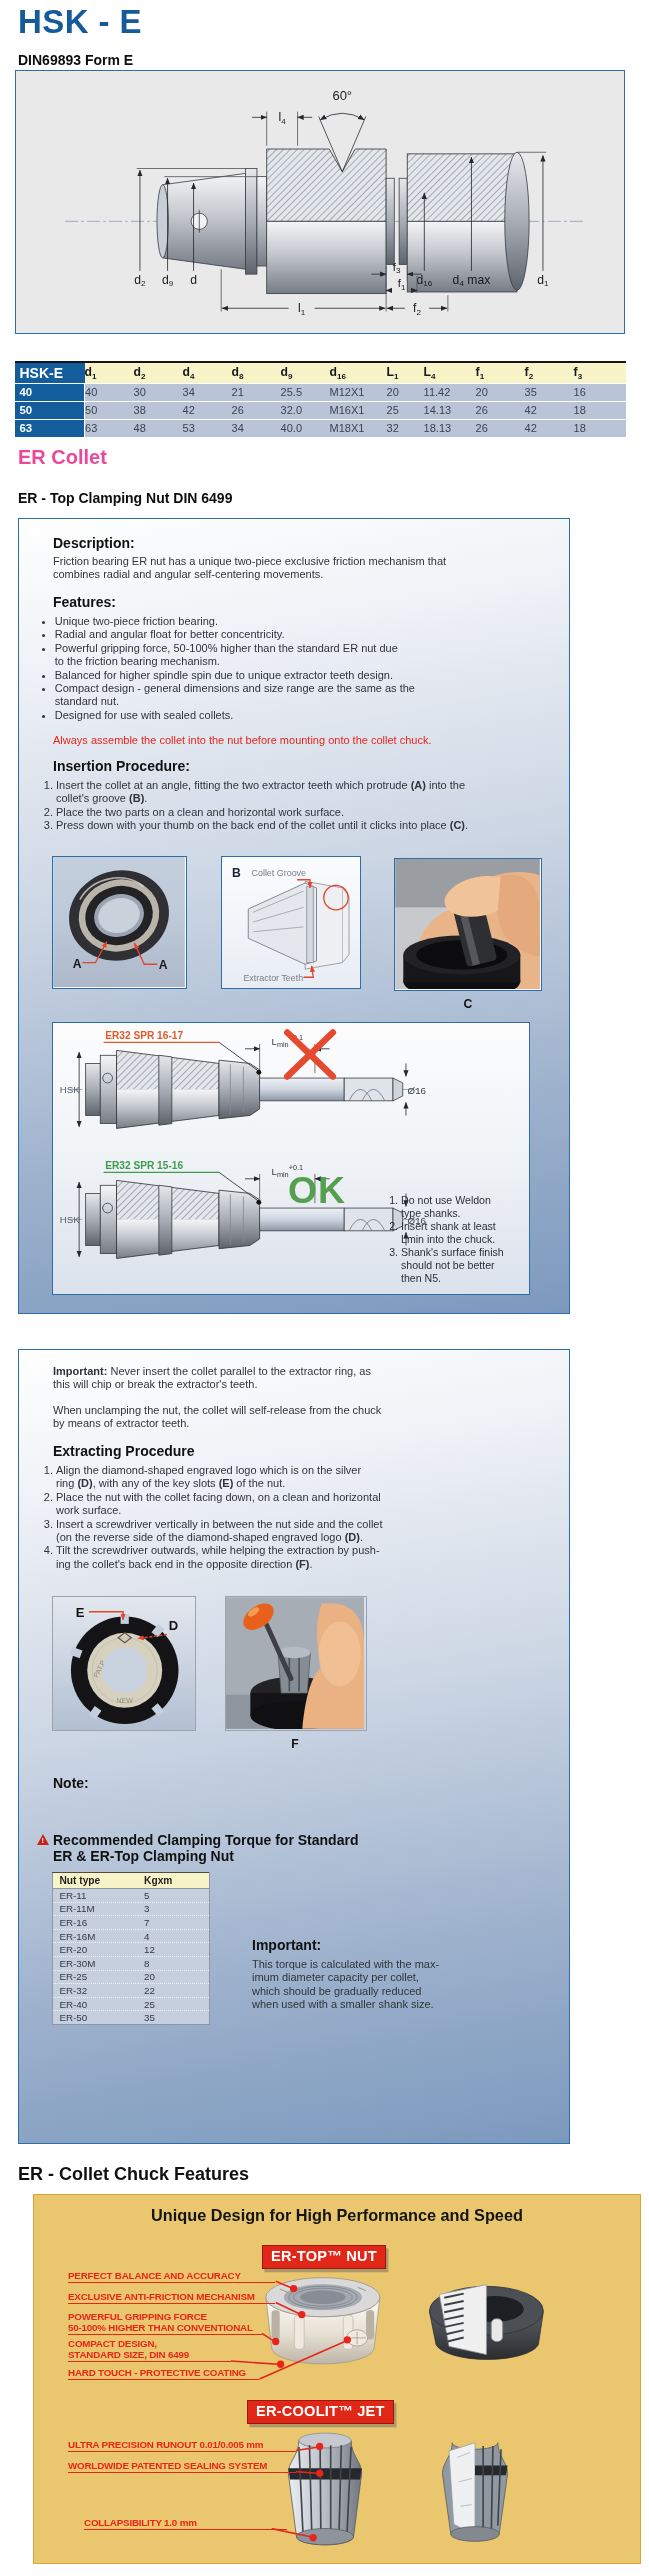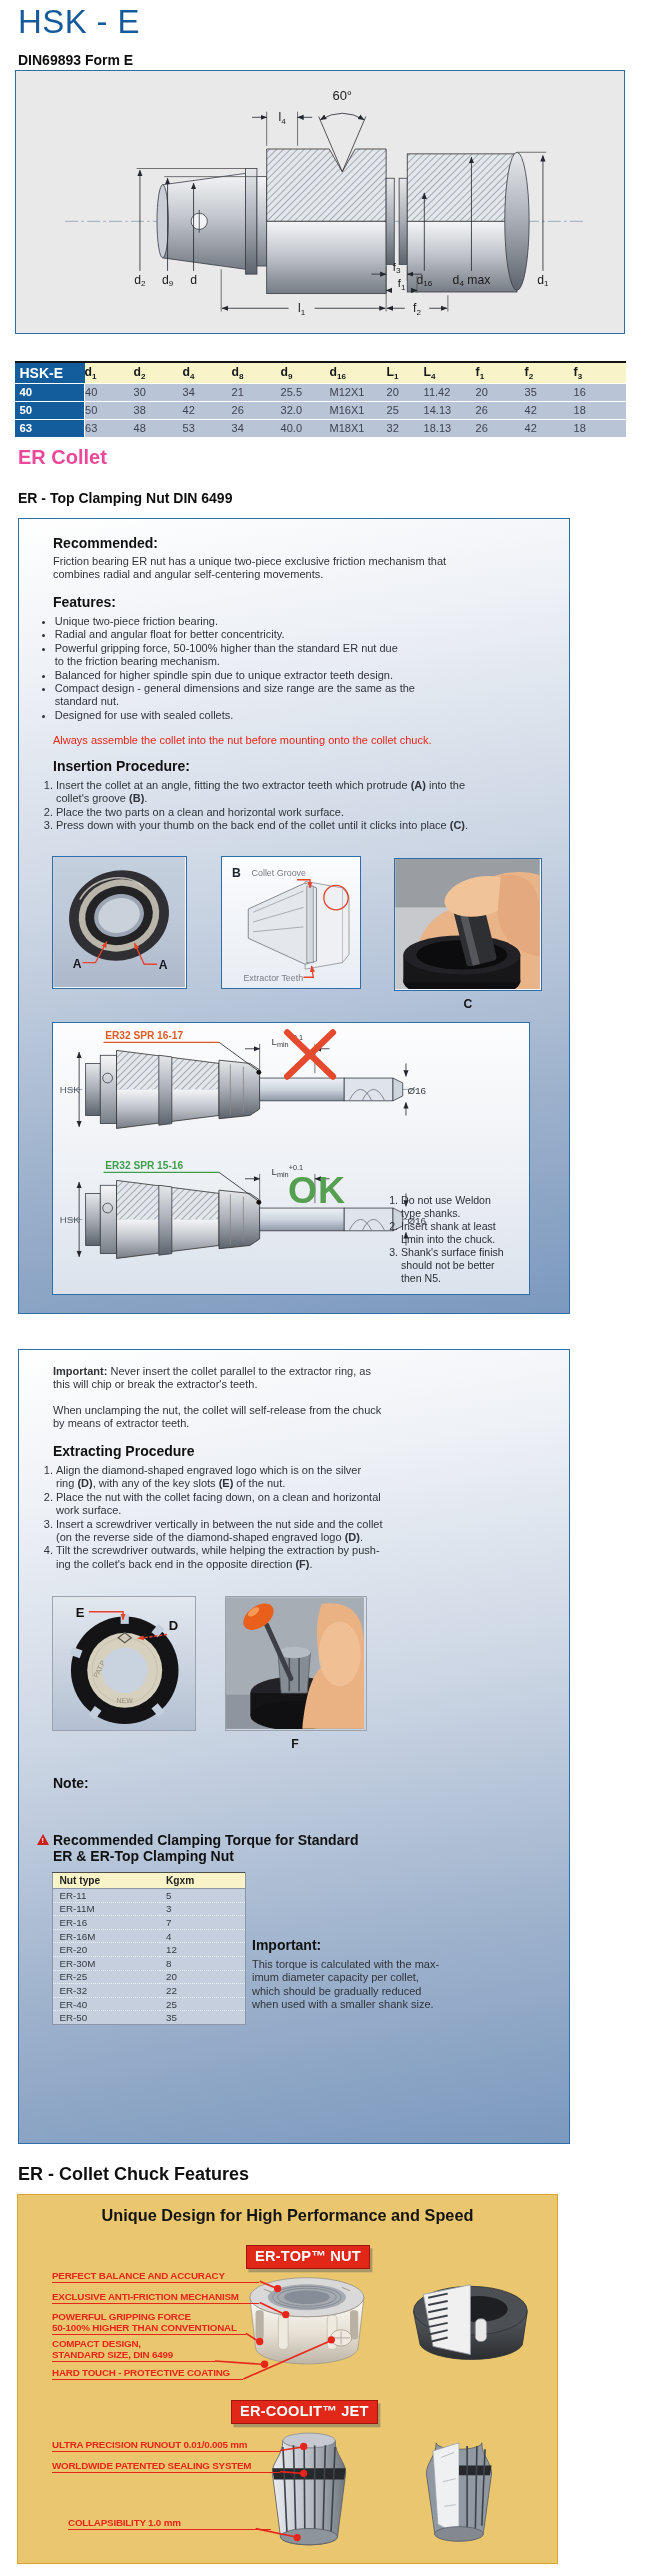--- a/index.html
+++ b/index.html
@@ -1,21 +1,21 @@
 <!DOCTYPE html>
 <html style="font-size:13px"><head>
 <meta charset="utf-8">
 <style>
   html,body{margin:0;padding:0;background:#fff;}
   body{width:649px;height:2576px;position:relative;overflow:hidden;
        font-family:"Liberation Sans","DejaVu Sans",sans-serif;color:#222;}
   .abs{position:absolute;}
   .pre{white-space:pre-line;}
   h1,h2,h3{margin:0;padding:0;}
-  .h1{font-size:33px;font-weight:normal;color:#155a9b;letter-spacing:0.4px;}
+  .h1{font-size:33px;font-weight:bold;color:#155a9b;letter-spacing:0.4px;}
   .std{font-size:14px;font-weight:bold;color:#0d0d0d;}
   .h2blue{font-size:20px;font-weight:bold;color:#ec4899;}
   .sub2{font-size:14px;font-weight:bold;color:#0d0d0d;}
   .h3{font-size:14px;font-weight:bold;color:#111;}
   .body{font-size:11px;line-height:13.4px;color:#30343a;}
   .dbox{left:14.6px;top:70px;width:610px;height:264px;background:#e9e9ea;
         border:1.6px solid #2d6ea9;box-sizing:border-box;}
   .bluebox{width:552px;border:1.6px solid #2d6ea9;box-sizing:border-box;
      background:linear-gradient(170deg,#ffffff 0%,#eef1f6 18%,#ccd6e4 45%,#9db1cc 75%,#7b99be 100%);}
   
@@ -35,32 +35,32 @@
   ul.feat li{font-size:11px;line-height:13.4px;color:#30343a;}
   ol.steps{margin:0;padding:0 0 0 14px;}
   ol.steps li{font-size:11px;line-height:13.4px;color:#30343a;}
   .redtxt{color:#e8251b;font-size:11px;}
   .figframe{border:1.6px solid #2d6ea9;box-sizing:border-box;background:#f6f8fa;}
   .innerbox{border:1.6px solid #2d6ea9;box-sizing:border-box;
      background:linear-gradient(180deg,#fdfdfe 0%,#eef1f5 55%,#dbe2ec 100%);}
   ol.unotes{margin:0;padding:0 0 0 13px;}
   ol.unotes li{font-size:10.6px;line-height:13px;color:#2c3036;}
   
-  table.torq{border-collapse:collapse;width:194px;border:0.8px solid #8b97a8;border-top:1.6px solid #4c4c4c;}
+  table.torq{border-collapse:collapse;width:158px;border:0.8px solid #8b97a8;border-top:1.6px solid #4c4c4c;}
   table.torq th{background:#f8f4c8;font-size:10.2px;font-weight:bold;text-align:left;
      padding:2.4px 0 1.6px 6.5px;border-bottom:0.8px solid #8b97a8;}
   table.torq td{background:#c6cfdd;font-size:9.8px;color:#343a44;padding:0.8px 0 0.8px 6.5px;
      border-bottom:0.8px dotted #eef1f6;}
   .tri{position:relative;display:inline-block;width:0;height:0;
      border-left:6.5px solid transparent;border-right:6.5px solid transparent;
      border-bottom:11.4px solid #cc1f16;}
   .tri i{position:absolute;left:-1.6px;top:1.6px;color:#fff;font-style:normal;
      font-size:7.3px;font-weight:bold;}
   
-  .ybox{left:17px;top:2194px;width:541px;height:370px;background:#eac76e;
+  .ybox{left:33px;top:2194px;width:608px;height:370px;background:#eac76e;
      border:1.6px solid #d9a62e;box-sizing:border-box;}
   .ytitle{font-size:16.3px;font-weight:bold;color:#141414;text-align:center;width:100%;}
   .badge{position:absolute;background:#e02718;color:#fff;font-size:14.6px;font-weight:bold;
      padding:2.4px 8.1px 3.3px 8.1px;border:0.8px solid #9e150c;box-shadow:2.4px 3.3px 0 rgba(96,96,96,.45);
      letter-spacing:0.2px;}
   .rlabel{position:absolute;color:#e8251b;font-size:9.8px;font-weight:bold;letter-spacing:-0.2px;}
   .rlabel span{display:inline-block;border-bottom:1.6px solid #e8251b;padding-bottom:0.8px;line-height:11px;}
   .chuckhead{font-size:18px;font-weight:bold;color:#101010;}
   .figlabel{font-size:12.2px;font-weight:bold;color:#111;text-align:center;}
   svg text{font-family:"Liberation Sans","DejaVu Sans",sans-serif;}
@@ -281,21 +281,21 @@
           <td>42</td>
           <td>18</td>
     </tr>
     </tbody>
   </table>
 
   <h2 class="h2blue abs" style="left:18px;top:446px;">ER Collet</h2>
   <div class="sub2 abs" style="left:18px;top:490px;">ER - Top Clamping Nut DIN 6499</div>
 
   <div class="bluebox abs" style="left:18px;top:518px;height:796px;">
-    <h3 class="h3 abs" style="left:34px;top:16.3px;">Recommended:</h3>
+    <h3 class="h3 abs" style="left:34px;top:16.3px;">Description:</h3>
     <p class="body pre abs" style="left:34px;top:36px;width:468px;margin:0;">Friction bearing ER nut has a unique two-piece exclusive friction mechanism that
 combines radial and angular self-centering movements.</p>
     <h3 class="h3 abs" style="left:34px;top:75px;">Features:</h3>
     <ul class="feat abs" style="left:24.4px;top:96px;width:480px;">
       <li><span class="pre">Unique two-piece friction bearing.</span></li>
       <li><span class="pre">Radial and angular float for better concentricity.</span></li>
       <li><span class="pre">Powerful gripping force, 50-100% higher than the standard ER nut due
 to the friction bearing mechanism.</span></li>
       <li><span class="pre">Balanced for higher spindle spin due to unique extractor teeth design.</span></li>
       <li><span class="pre">Compact design - general dimensions and size range are the same as the

